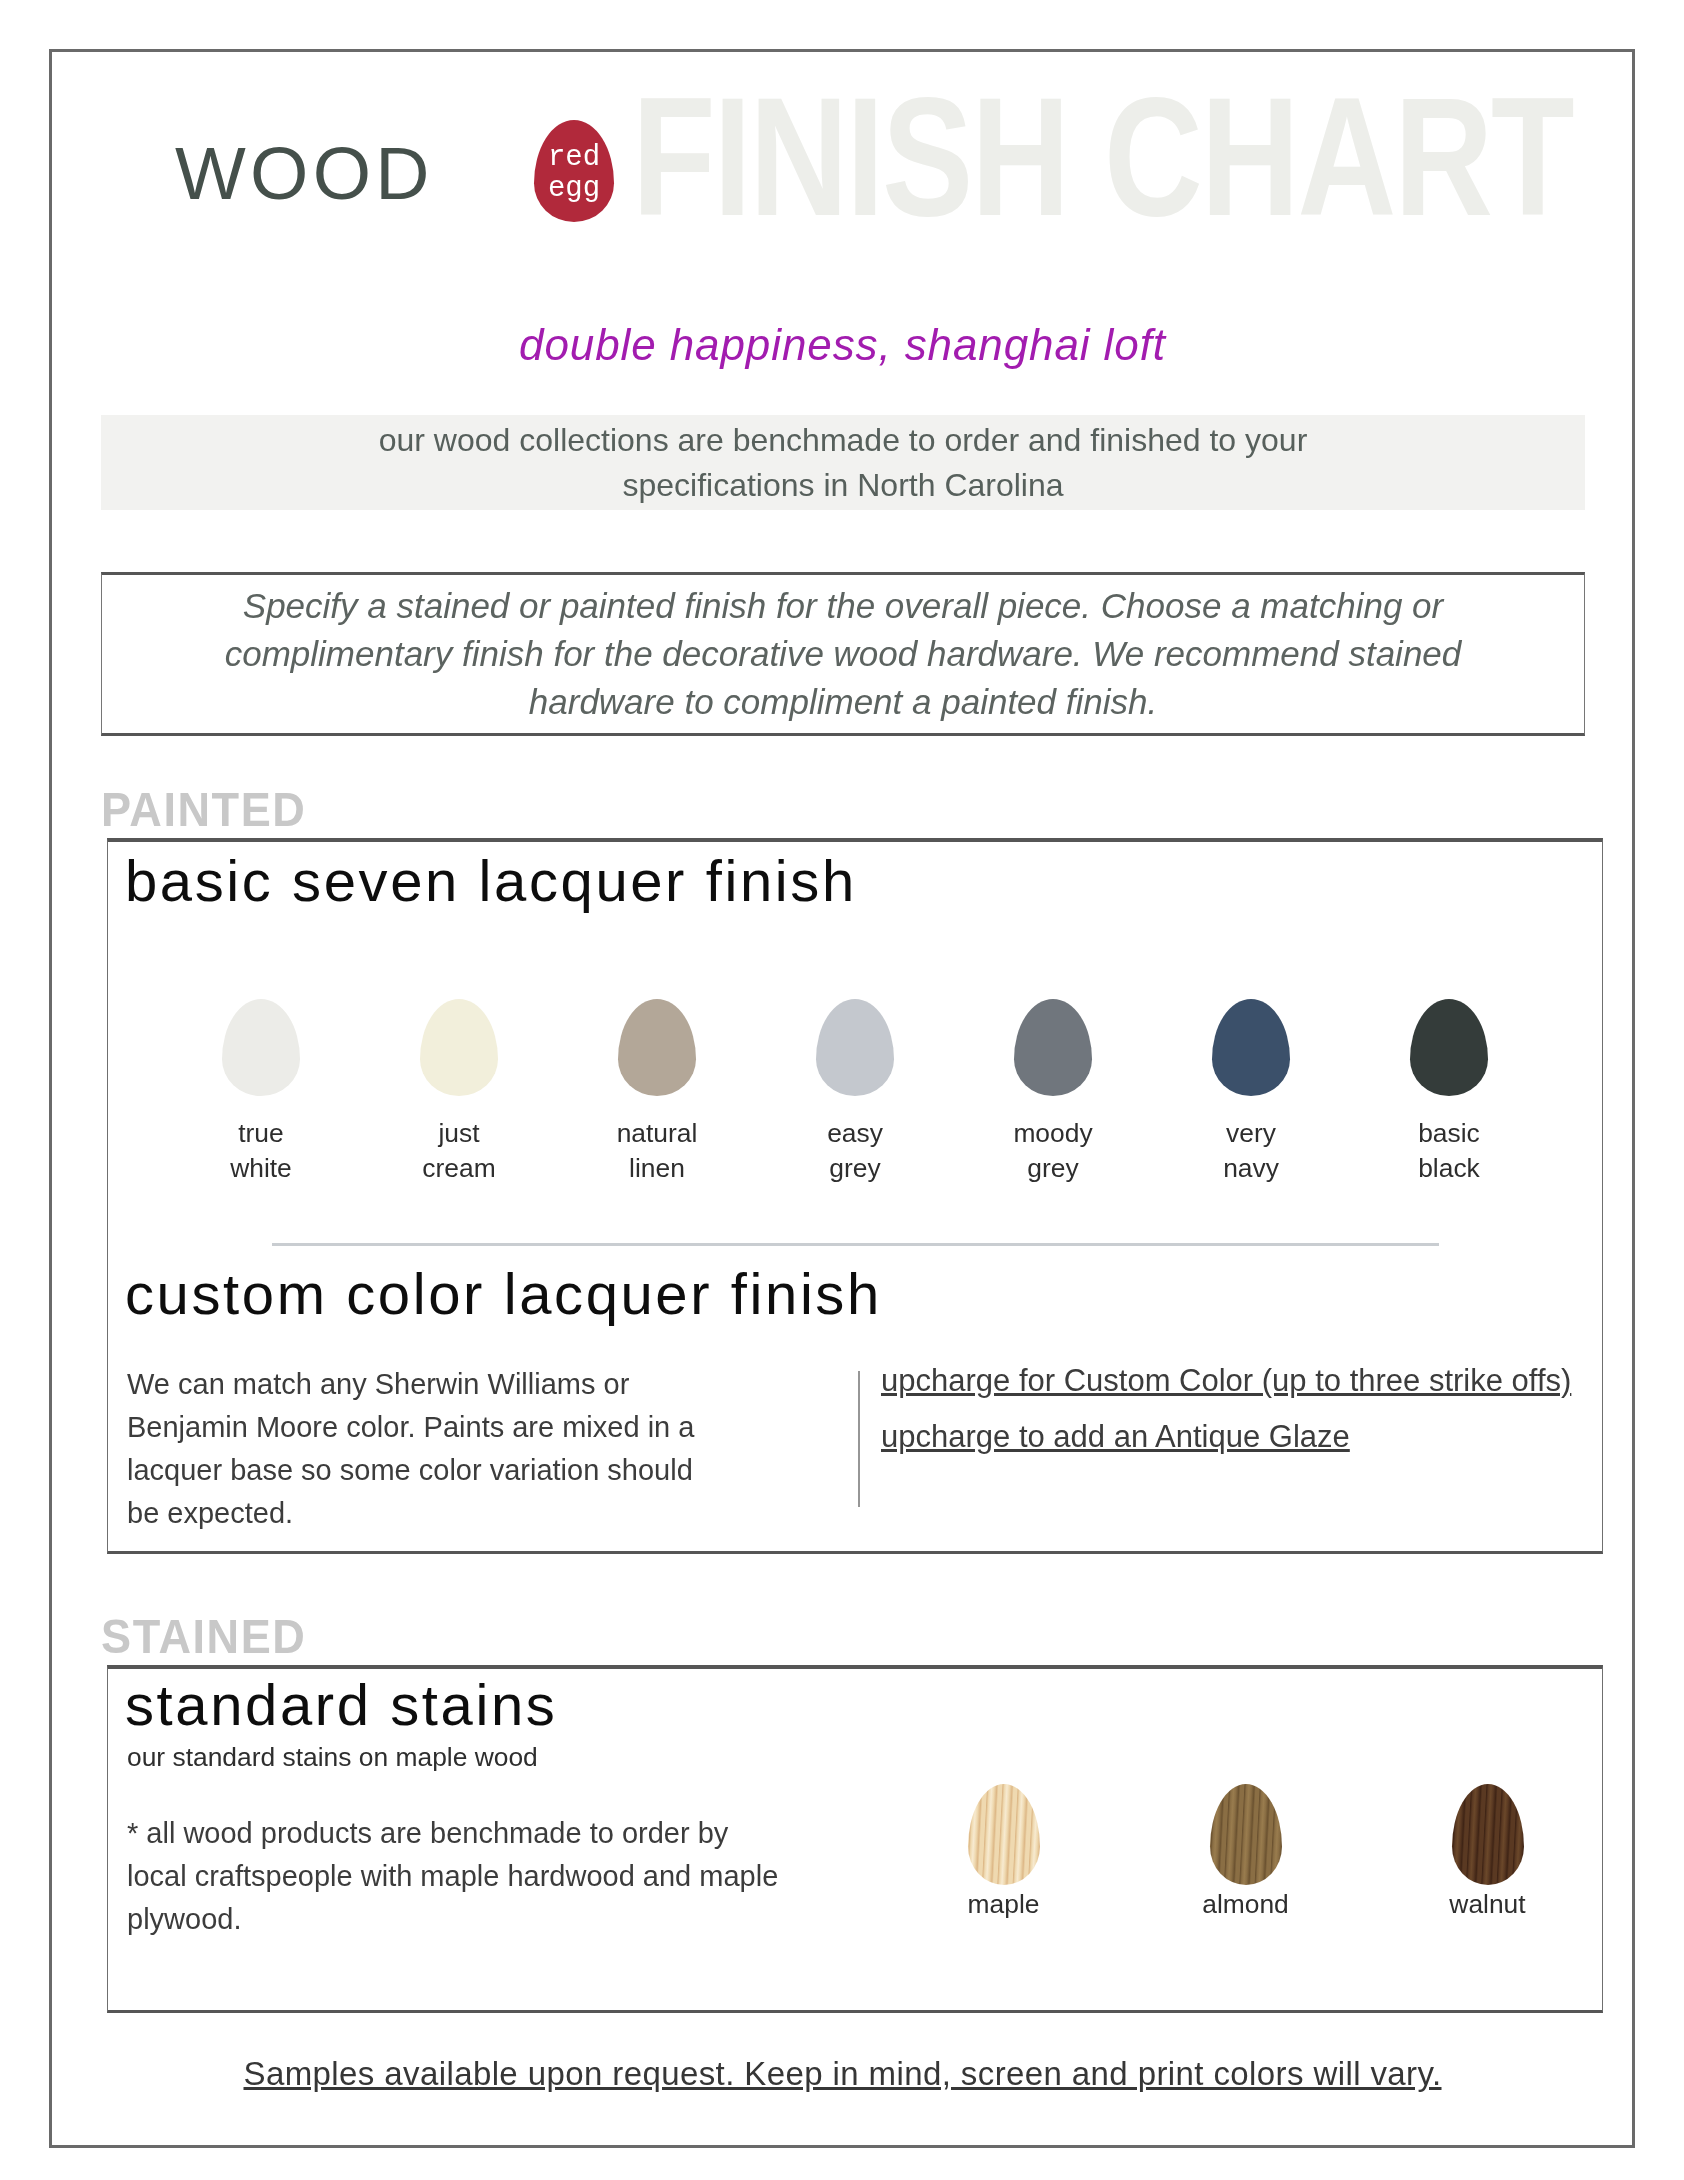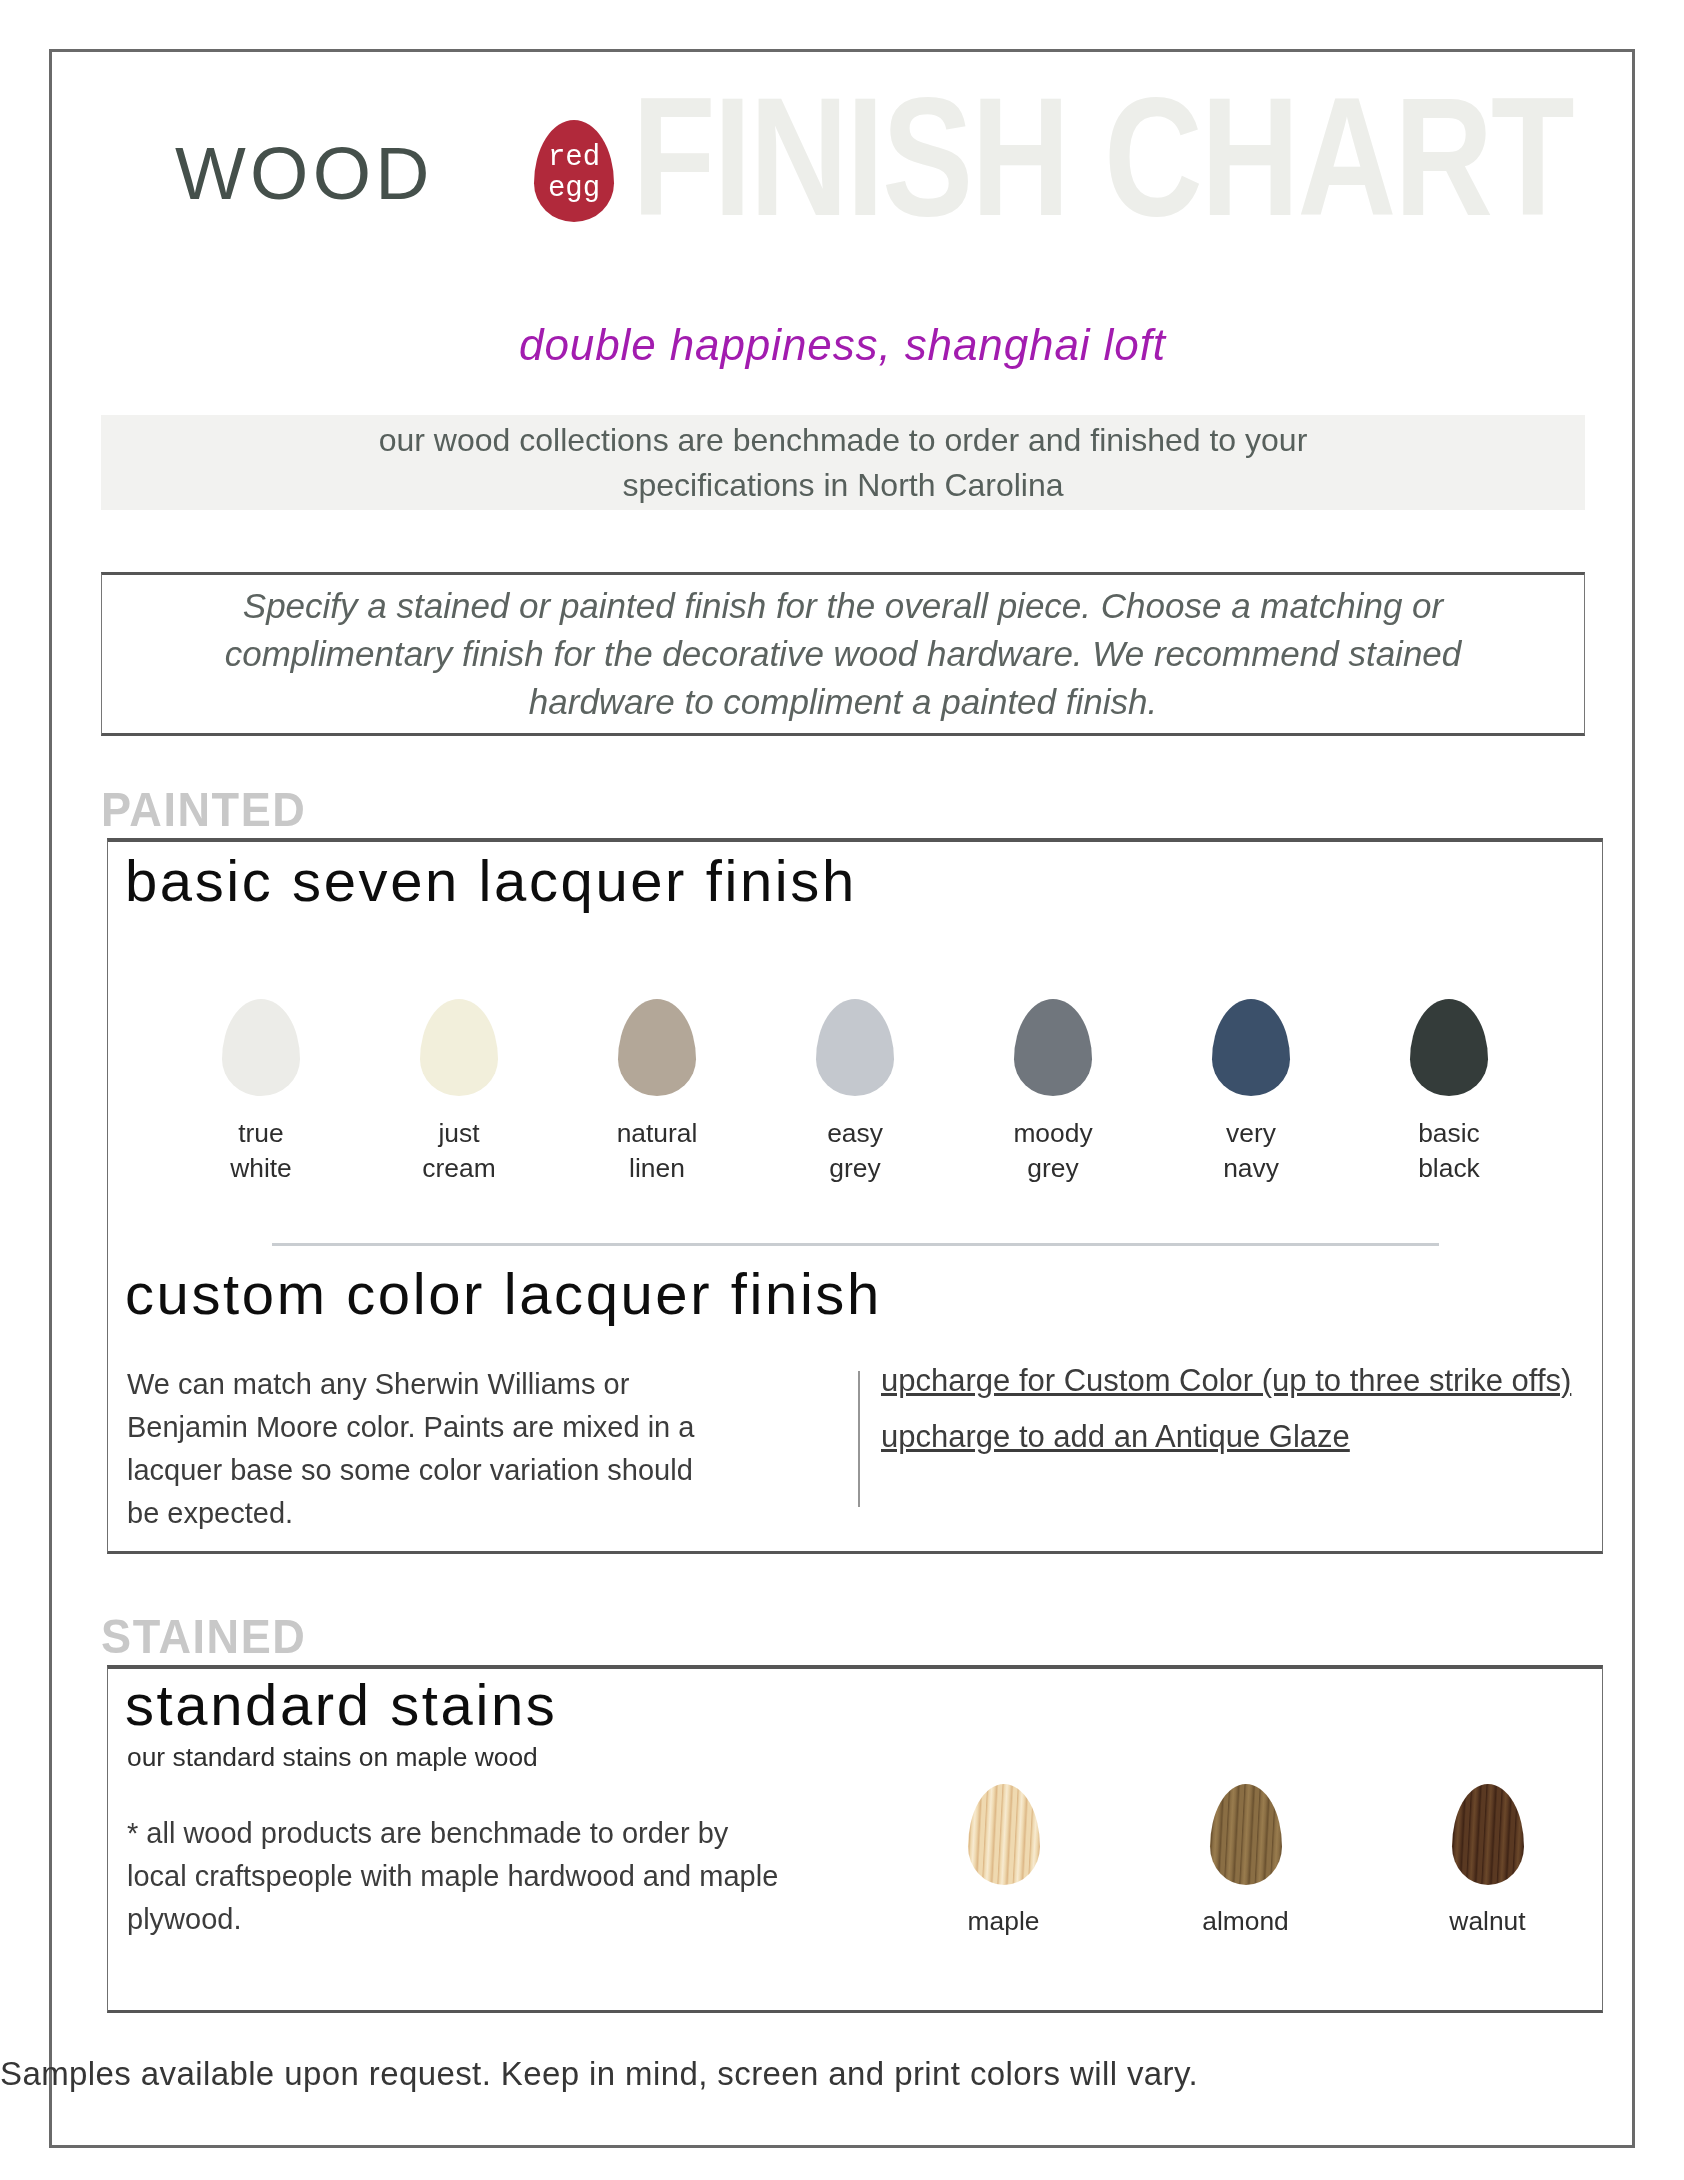--- a/index.html
+++ b/index.html
@@ -82,24 +82,24 @@
   .stains-sub{position:absolute;left:19px;top:73px;margin:0;font-size:26.4px;color:#2e2e2e;}
   .stains-note{
     position:absolute;left:19px;top:143px;width:664px;margin:0;
     font-size:29px;line-height:43px;color:#3c3c3c;
   }
   .wood-row{
     position:absolute;left:801px;top:115px;width:673px;display:flex;gap:72px;justify-content:center;
   }
   .wood-item{width:170px;text-align:center;}
   .wood-item .egg{width:72px;height:101px;}
-  .wood-item .swatch-label{margin-top:19px;}
+  .wood-item .swatch-label{margin-top:2px;}
   .footer{
-    position:absolute;left:0;top:2055px;width:100%;text-align:left;
-    font-size:33px;color:#363636;letter-spacing:0.4px;z-index:2;
+    position:absolute;left:0;top:2055px;width:100%;text-align:center;
+    font-size:33px;color:#363636;letter-spacing:0.4px;z-index:2;text-decoration:underline;
   }
 </style>
 </head>
 <body>
 
 <div class="page">
 
   <div class="watermark" style="color: rgb(237, 238, 234);">FINISH CHART</div>
   <div class="frame"></div>
 

